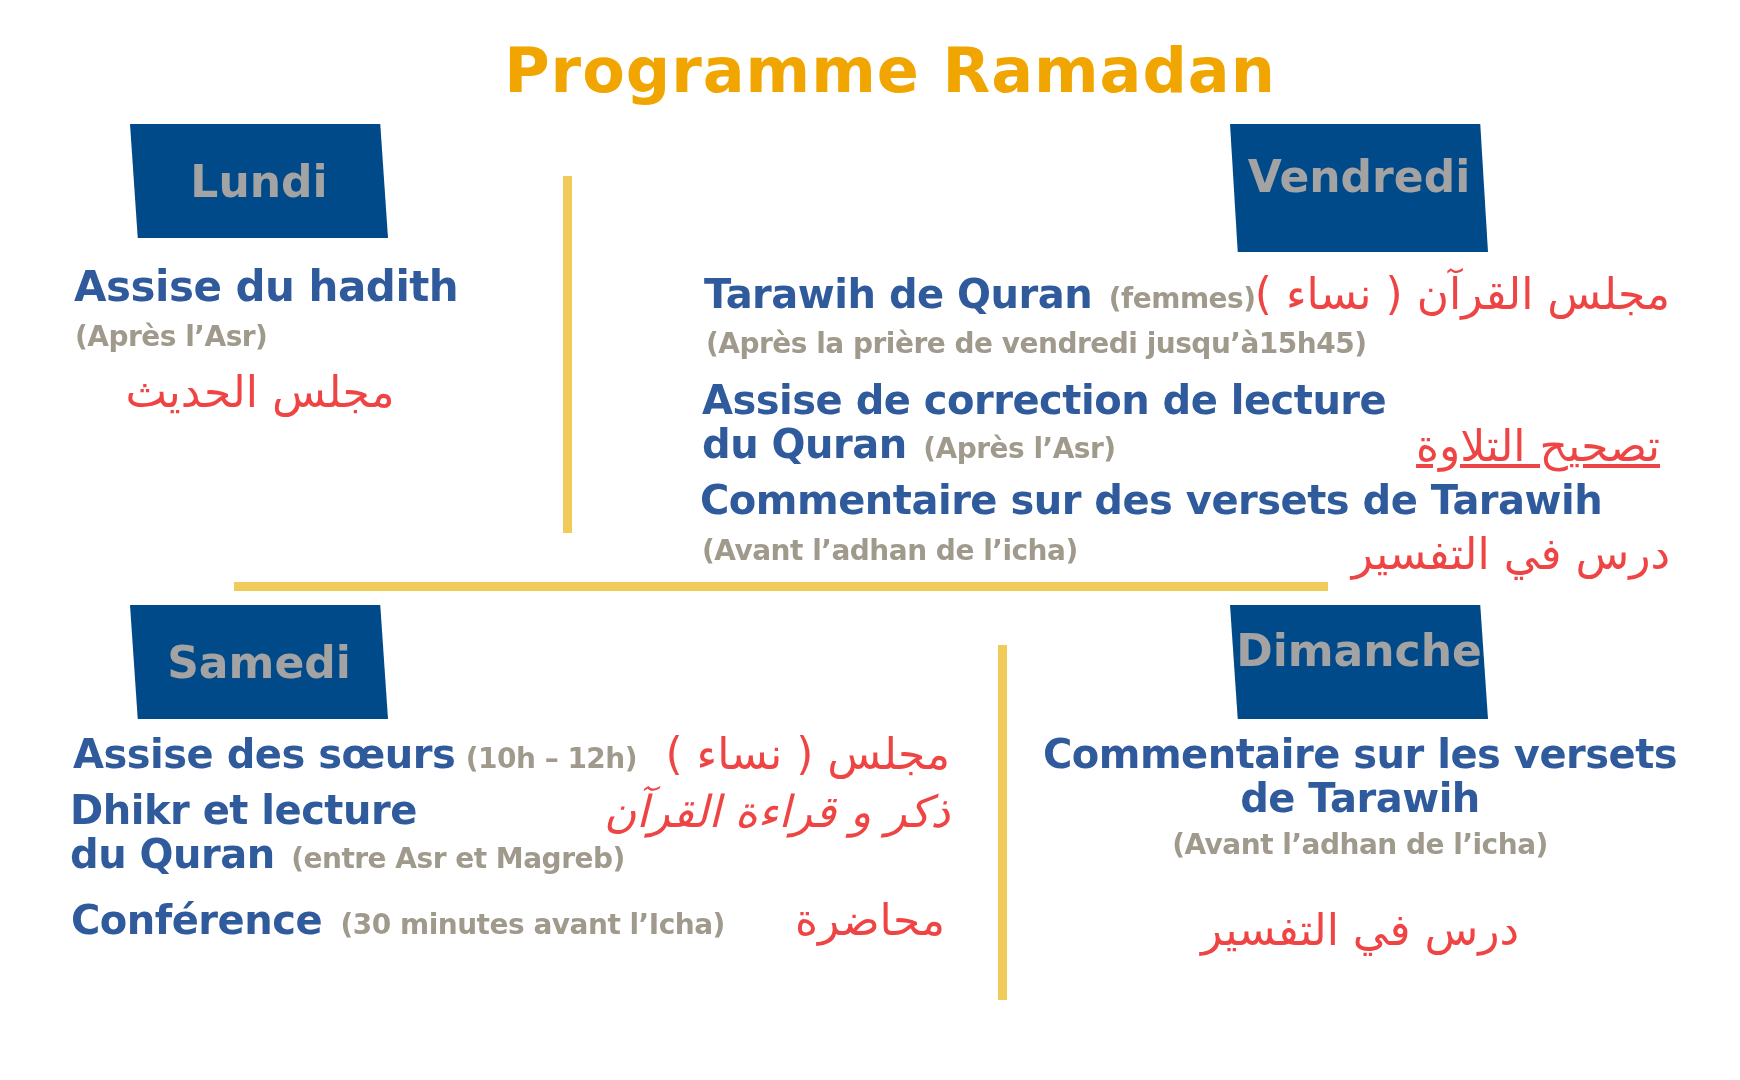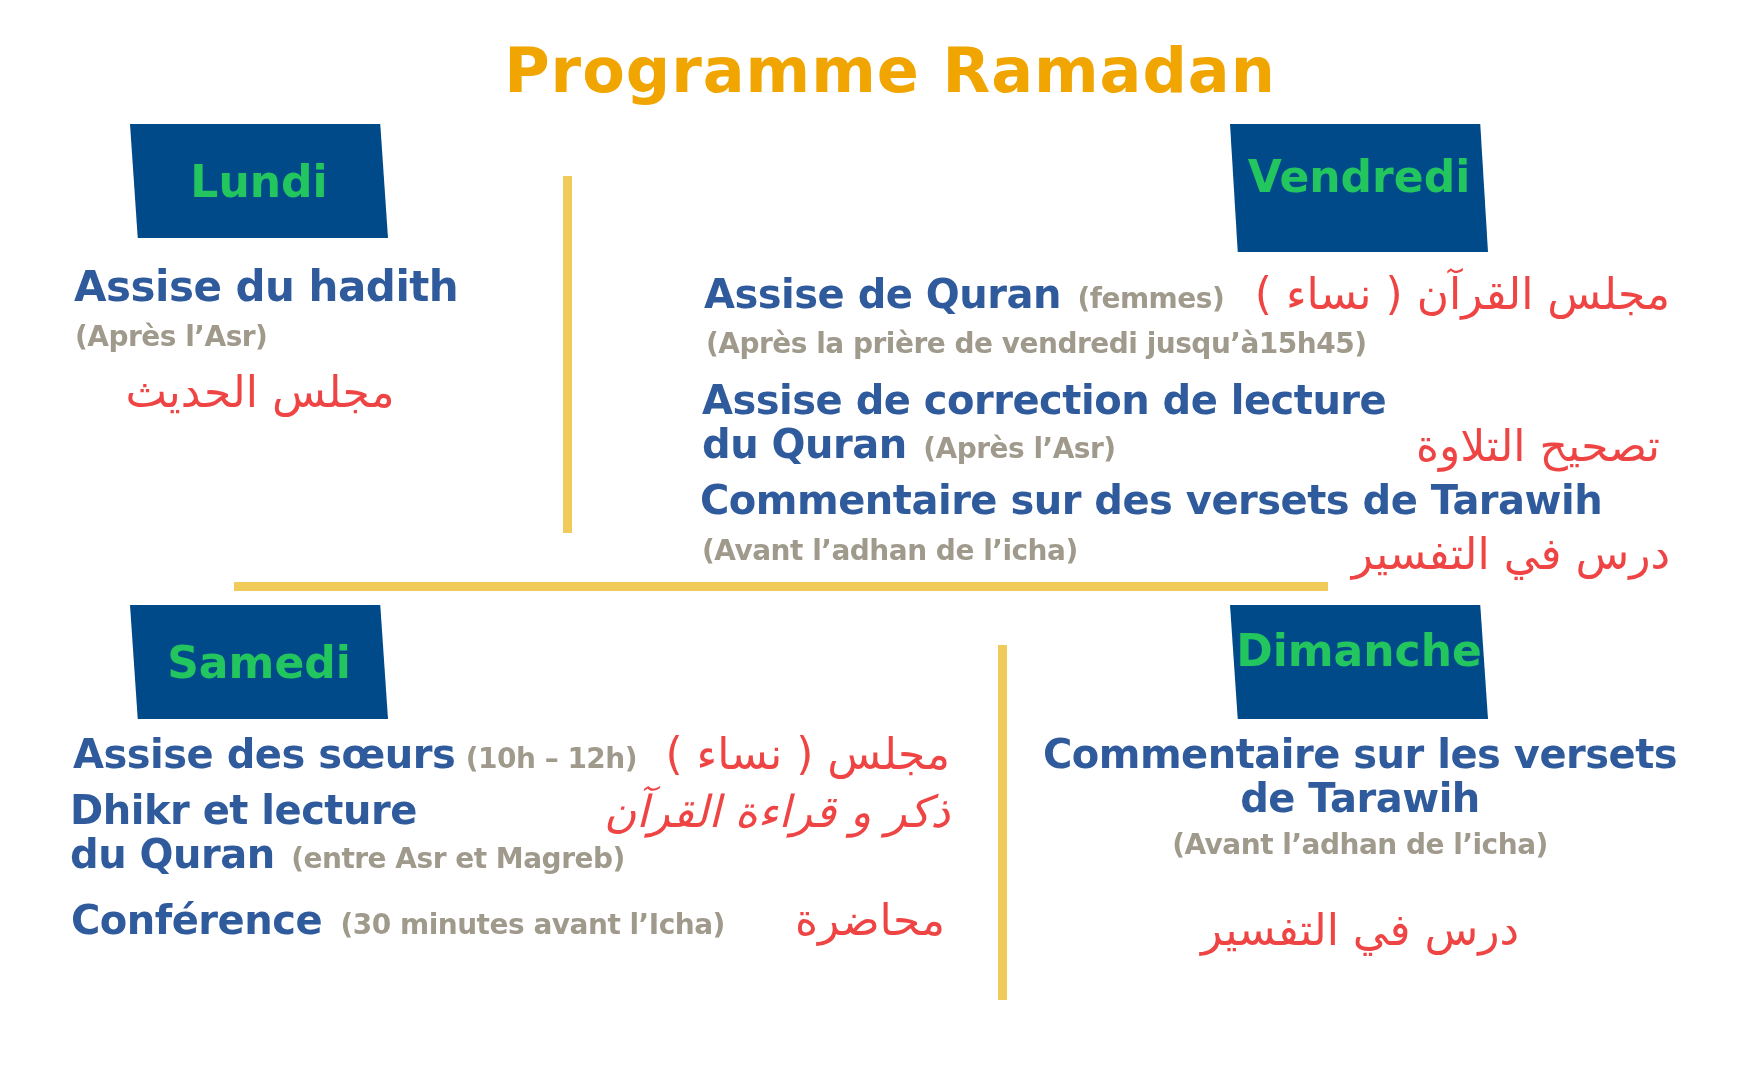--- a/index.html
+++ b/index.html
@@ -1,21 +1,21 @@
 <!DOCTYPE html>
 <html><head>
   <meta charset="utf-8">
   <style>
     html, body { margin: 0; padding: 0; background: #ffffff; }
     body { width: 1740px; height: 1080px; position: relative; overflow: hidden;
            font-family: "Liberation Sans", "DejaVu Sans", sans-serif; }
     .abs { position: absolute; }
     .title { left: 0; width: 1780px; top: 34px; text-align: center; font-size: 62px; font-weight: bold;
              color: #f0a500; letter-spacing: 1px; font-family: "DejaVu Sans", sans-serif; }
-    .daybox { background: #004a8a; color: #22c55e; font-weight: bold; font-size: 44px;
+    .daybox { background: #004a8a; color: #a3a3a3; font-weight: bold; font-size: 44px;
               display: flex; align-items: center; justify-content: center;
               clip-path: polygon(0 0, 97% 0, 100% 100%, 3% 100%);
               font-family: "DejaVu Sans", sans-serif; }
     .vline { background: #f0cb5a; width: 9px; }
     .hline { background: #f0cb5a; height: 9px; }
     .act { color: #2f5a9c; font-weight: bold; font-size: 40px; line-height: 44px; white-space: nowrap;
            font-family: "DejaVu Sans", sans-serif; letter-spacing: -0.5px; }
     .note { color: #a09a8c; font-weight: bold; font-size: 28px; white-space: nowrap;
             font-family: "DejaVu Sans", sans-serif; letter-spacing: -0.5px; }
     .ar { color: #ef4444; font-size: 44px; white-space: nowrap; direction: rtl;
@@ -34,32 +34,32 @@
   <div class="abs daybox" style="left:130px; top:124px; width:258px; height:114px;">Lundi</div>
   <div class="abs act" style="left:74px; top:265px; font-size:42px;">Assise du hadith</div>
   <div class="abs note" style="left:75px; top:320px;">(Après l’Asr)</div>
   <div class="abs ar" style="left:120px; top:366px; width:280px; text-align:center;">مجلس الحديث</div>
 </section>
 
 <section>
   <div class="abs daybox" style="left:1230px; top:124px; width:258px; height:128px; padding-bottom:24px; box-sizing:border-box;">Vendredi</div>
 
   <div class="abs" style="left:704px; top:272px;">
-    <span class="act">Assise de Quran</span>
+    <span class="act">Tarawih de Quran</span>
     <span class="note" style="margin-left:12px;">(femmes)</span>
   </div>
   <div class="abs ar" style="left:1270px; top:268px; width:400px; text-align:right;">مجلس القرآن ( نساء )</div>
   <div class="abs note" style="left:706px; top:327px;">(Après la prière de vendredi jusqu’à15h45)</div>
 
   <div class="abs act" style="left:702px; top:378px;">Assise de correction de lecture</div>
   <div class="abs" style="left:702px; top:422px;">
     <span class="act">du Quran</span>
     <span class="note" style="margin-left:12px;">(Après l’Asr)</span>
   </div>
-  <div class="abs ar" style="left:1380px; top:420px; width:280px; text-align:right;">تصحيح التلاوة</div>
+  <div class="abs ar" style="left:1380px; top:420px; width:280px; text-align:right;text-decoration:underline;">تصحيح التلاوة</div>
 
   <div class="abs act" style="left:700px; top:478px;">Commentaire sur des versets de Tarawih</div>
   <div class="abs note" style="left:702px; top:534px;">(Avant l’adhan de l’icha)</div>
   <div class="abs ar" style="left:1340px; top:528px; width:330px; text-align:right;">درس في التفسير</div>
 </section>
 
 <section>
   <div class="abs daybox" style="left:130px; top:605px; width:258px; height:114px;">Samedi</div>
 
   <div class="abs" style="left:73px; top:732px;">

